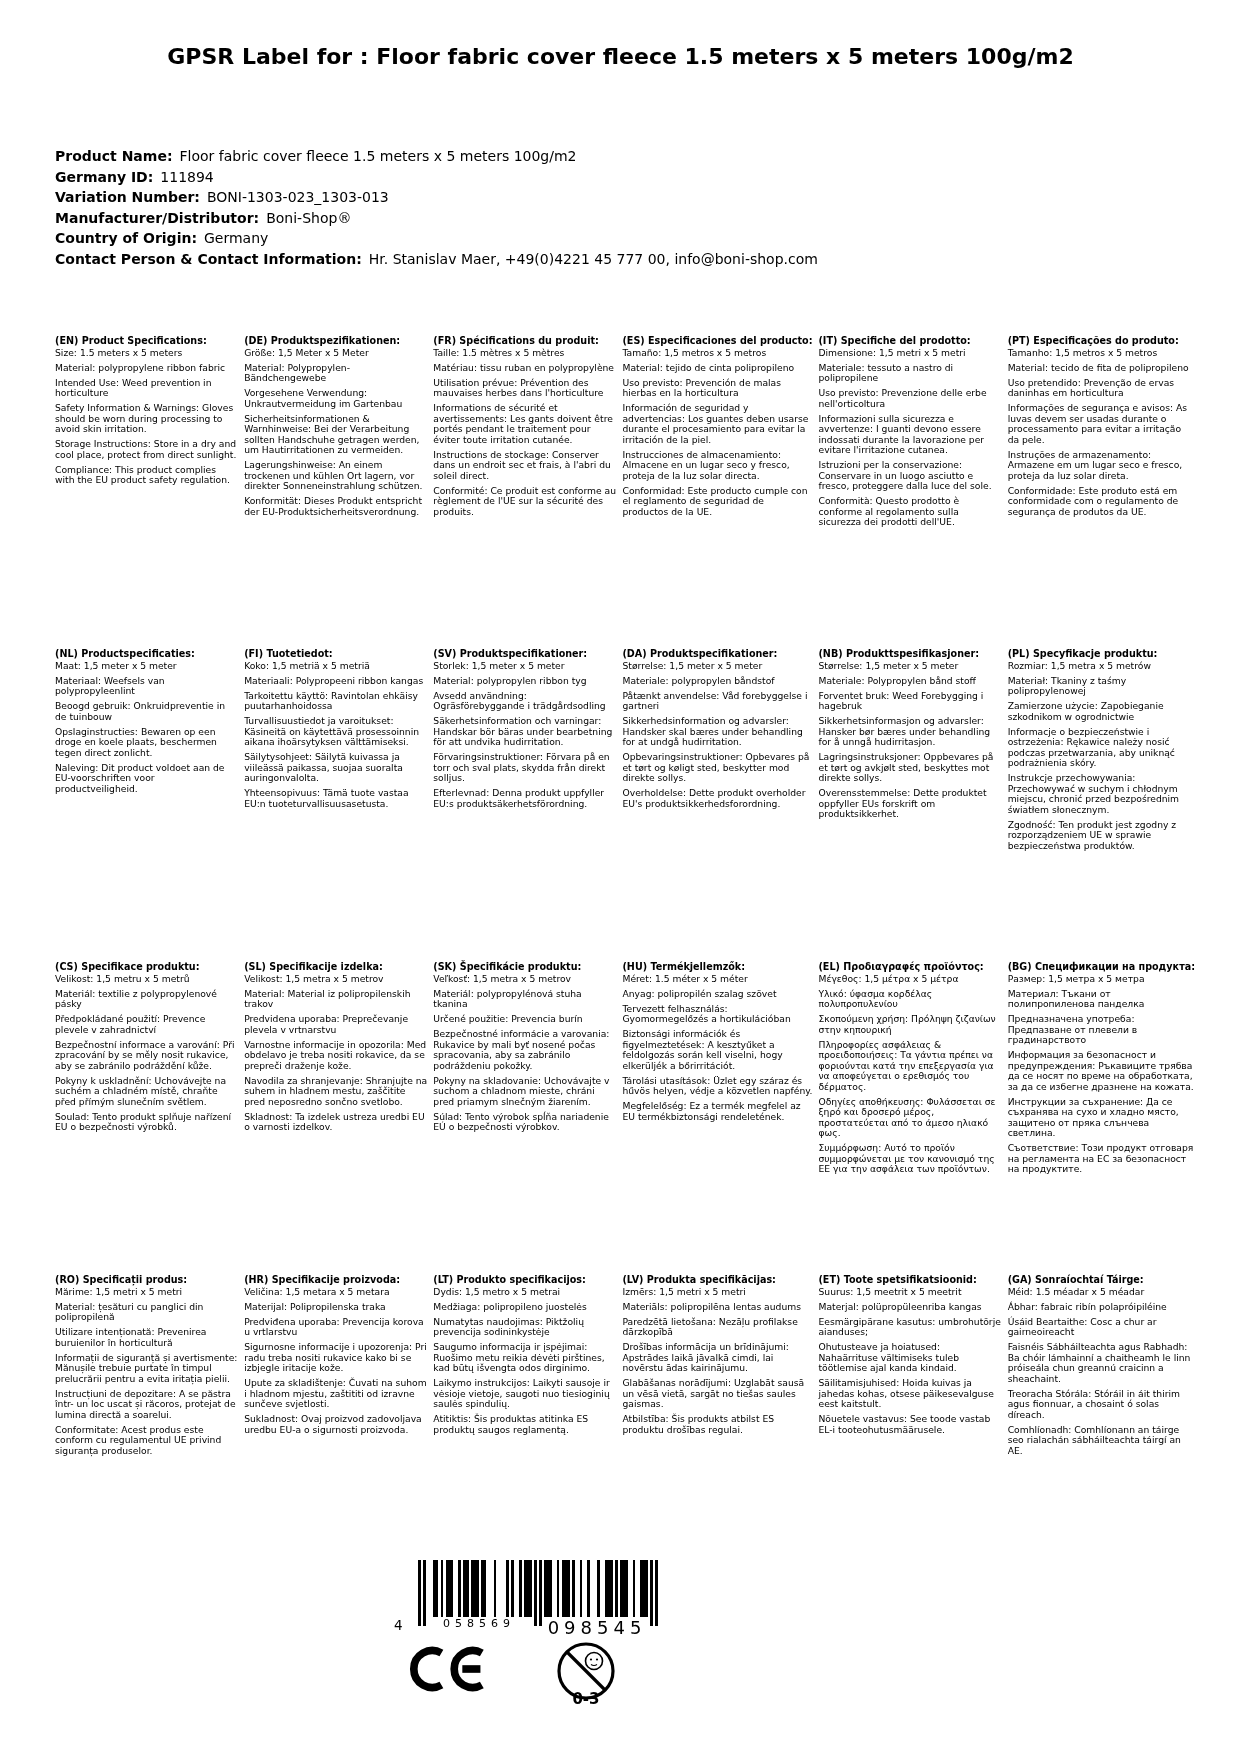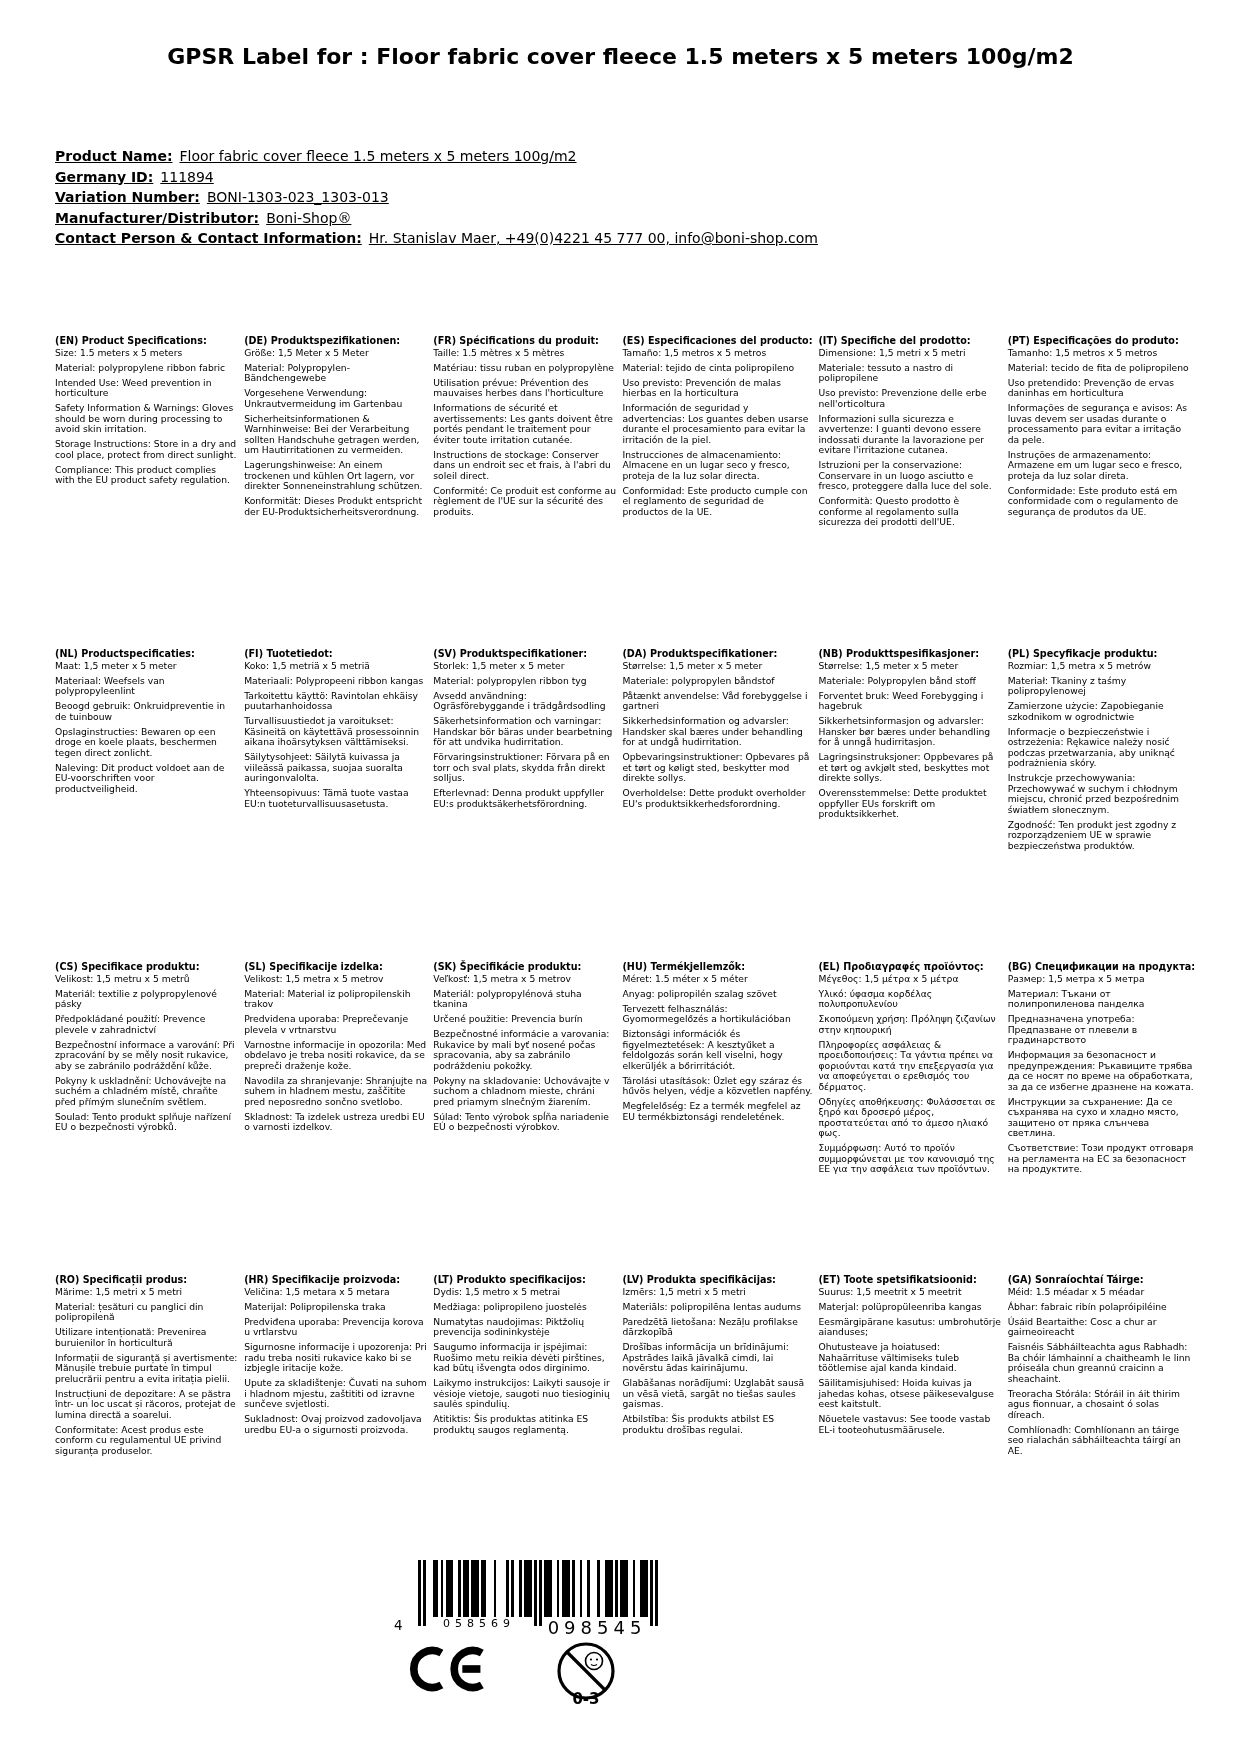--- a/index.html
+++ b/index.html
@@ -1,21 +1,21 @@
 <!DOCTYPE html>
 <html><head>
 <meta charset="utf-8">
 <style>
   html,body{margin:0;padding:0;background:#fff;}
   .page{position:relative;width:1241px;height:1754px;background:#fff;color:#000;
         font-family:"DejaVu Sans","Liberation Sans",sans-serif;overflow:hidden;}
   .title{position:absolute;top:40px;left:0;right:0;margin:0 auto;width:930px;
          text-align:center;font-size:22px;font-weight:700;line-height:1.5;}
   .info{position:absolute;top:146px;left:55px;right:40px;font-size:14px;line-height:20.5px;}
-  .info-row{white-space:nowrap;text-decoration:underline;}
+  .info-row{white-space:nowrap;}
   .info-label{font-weight:700;}
   .info-value{margin-left:7px;}
   .grid{position:absolute;top:336px;left:55px;width:1140px;display:grid;
         grid-template-columns:repeat(6,1fr);column-gap:6px;grid-auto-rows:313px;}
   .lang-block{font-size:9.2px;line-height:10.5px;}
   .blk-h{font-weight:700;font-size:9.6px;white-space:nowrap;margin:0 0 1px 0;}
   .blk-p{margin:0 0 4.5px 0;overflow-wrap:break-word;}
   .barcode-area{position:absolute;left:388px;top:1560px;width:310px;height:190px;}
   .bc-bars{position:absolute;left:30px;top:0;}
   .bc-bars rect{fill:#000;}
@@ -31,20 +31,21 @@
 <body>
 
 <div class="page">
   <h1 class="title">GPSR Label for : Floor fabric cover fleece 1.5 meters x 5 meters 100g/m2</h1>
 
   <div class="info" id="info-list">
       <div class="info-row"><span class="info-label">Product Name:</span><span class="info-value">Floor fabric cover fleece 1.5 meters x 5 meters 100g/m2</span></div>
       <div class="info-row"><span class="info-label">Germany ID:</span><span class="info-value">111894</span></div>
       <div class="info-row"><span class="info-label">Variation Number:</span><span class="info-value">BONI-1303-023_1303-013</span></div>
       <div class="info-row"><span class="info-label">Manufacturer/Distributor:</span><span class="info-value">Boni-Shop®</span></div>
+      <div class="info-row"><span class="info-label">Country of Origin:</span><span class="info-value">Germany</span></div>
       <div class="info-row"><span class="info-label">Contact Person &amp; Contact Information:</span><span class="info-value">Hr. Stanislav Maer, +49(0)4221 45 777 00, info@boni-shop.com</span></div>
     </div>
 
   <div class="grid" id="blocks-grid">
       <div class="lang-block">
         <div class="blk-h">(EN) Product Specifications:</div>
         <p class="blk-p">Size: 1.5 meters x 5 meters</p>
         <p class="blk-p">Material: polypropylene ribbon fabric</p>
         <p class="blk-p">Intended Use: Weed prevention in horticulture</p>
         <p class="blk-p">Safety Information &amp; Warnings: Gloves should be worn during processing to avoid skin irritation.</p>

